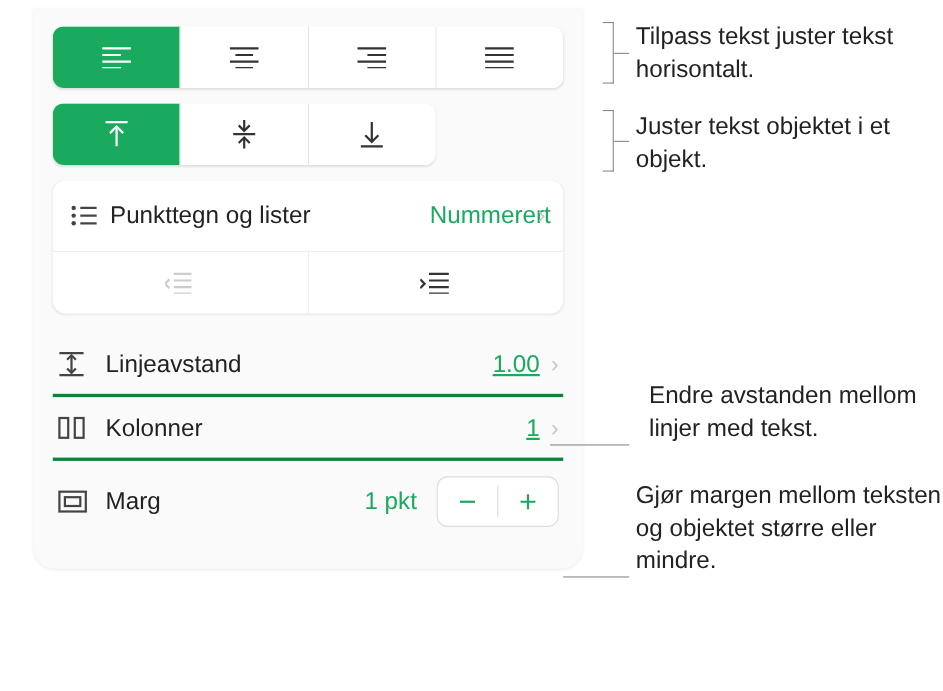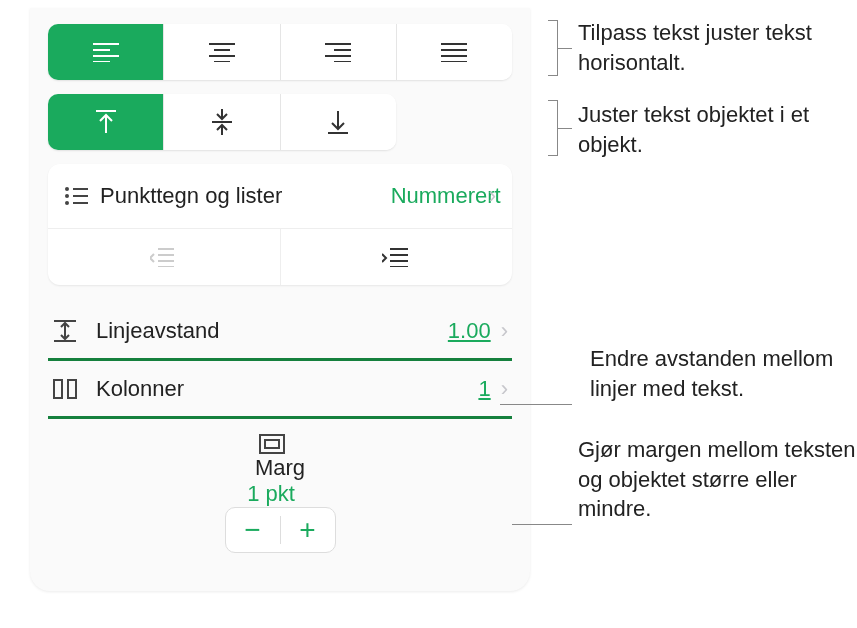--- a/index.html
+++ b/index.html
@@ -101,21 +101,21 @@
       background: transparent;
       margin-top: 10px;
     }
     .list-row {
       display: flex;
       align-items: center;
       padding: 14px 4px;
       min-height: 58px;
       border-bottom: 3px solid #15803d;
     }
-    .list-row:last-child { border-bottom: none; flex-direction: column; }
+    .list-row:last-child { border-bottom: none; }
     .list-icon {
       width: 44px;
       display: flex;
       align-items: center;
       color: #444;
     }
     .list-label {
       flex: 1;
       font-size: 22px;
       color: #222;

